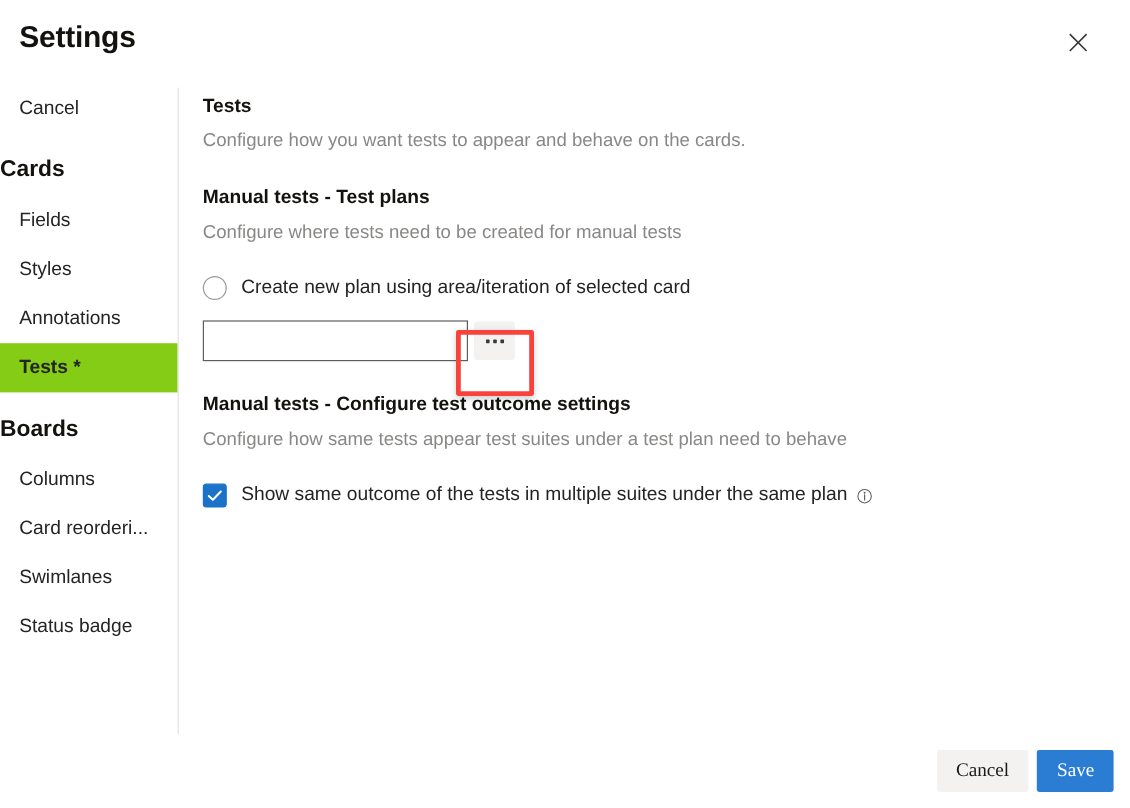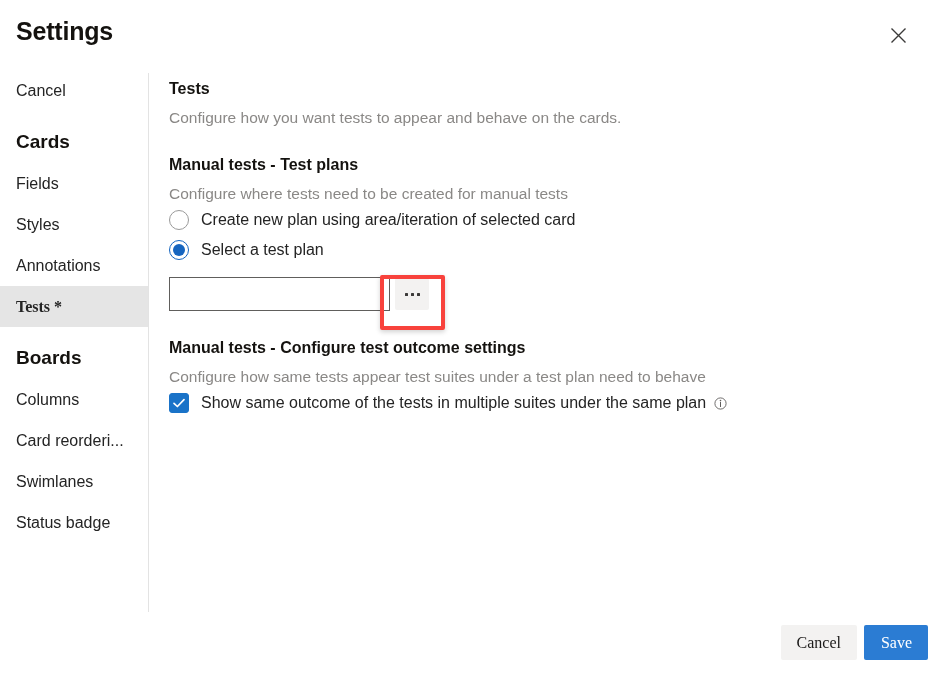--- a/index.html
+++ b/index.html
@@ -50,35 +50,33 @@
     position: absolute;
     left: 0;
     top: 70px;
     width: 148px;
     height: 545px;
   }
   .side-group-title {
     font-size: 19px;
     font-weight: bold;
     color: #14120f;
-    padding-left: 16px;
   }
   .side-item {
     font-size: 16px;
     color: #242424;
     padding-left: 16px;
     height: 41px;
     line-height: 41px;
     white-space: nowrap;
     cursor: pointer;
   }
   .side-item.selected {
-    background: #e5e5e5;
+    background: #84cc16;
     font-weight: bold;
-    font-family: Liberation Serif, serif;
   }
   #sidebar-divider {
     position: absolute;
     left: 148px;
     top: 73px;
     width: 1px;
     height: 539px;
     background: #e3e3e3;
   }
 
@@ -100,21 +98,21 @@
     color: #8a8886;
     line-height: 22px;
     margin-top: 7px;
   }
   .block-gap { height: 25px; }
 
   .opt-row {
     display: flex;
     align-items: center;
     height: 30px;
-    margin-top: 0;
+    margin-top: 20px;
     cursor: pointer;
   }
   .opt-label {
     font-size: 16px;
     color: #242424;
     margin-left: 12px;
     white-space: nowrap;
   }
 
   
@@ -317,24 +315,20 @@
     <div class="block-gap"></div>
 
     <div class="sec-title">Manual tests - Test plans</div>
     <div class="sec-desc">Configure where tests need to be created for manual tests</div>
 
     <div class="opt-row">
       <span class="radio"></span>
       <span class="opt-label">Create new plan using area/iteration of selected card</span>
     </div>
 
-    <div class="opt-row">
-      <span class="radio checked"></span>
-      <span class="opt-label">Select a test plan</span>
-    </div>
 
     <div id="plan-row">
       <input id="plan-input" type="text" placeholder="" style="">
       <button id="browse-button">
         <span class="dots">
           <span></span>
             <span></span>
             <span></span>
         </span>
       </button>

